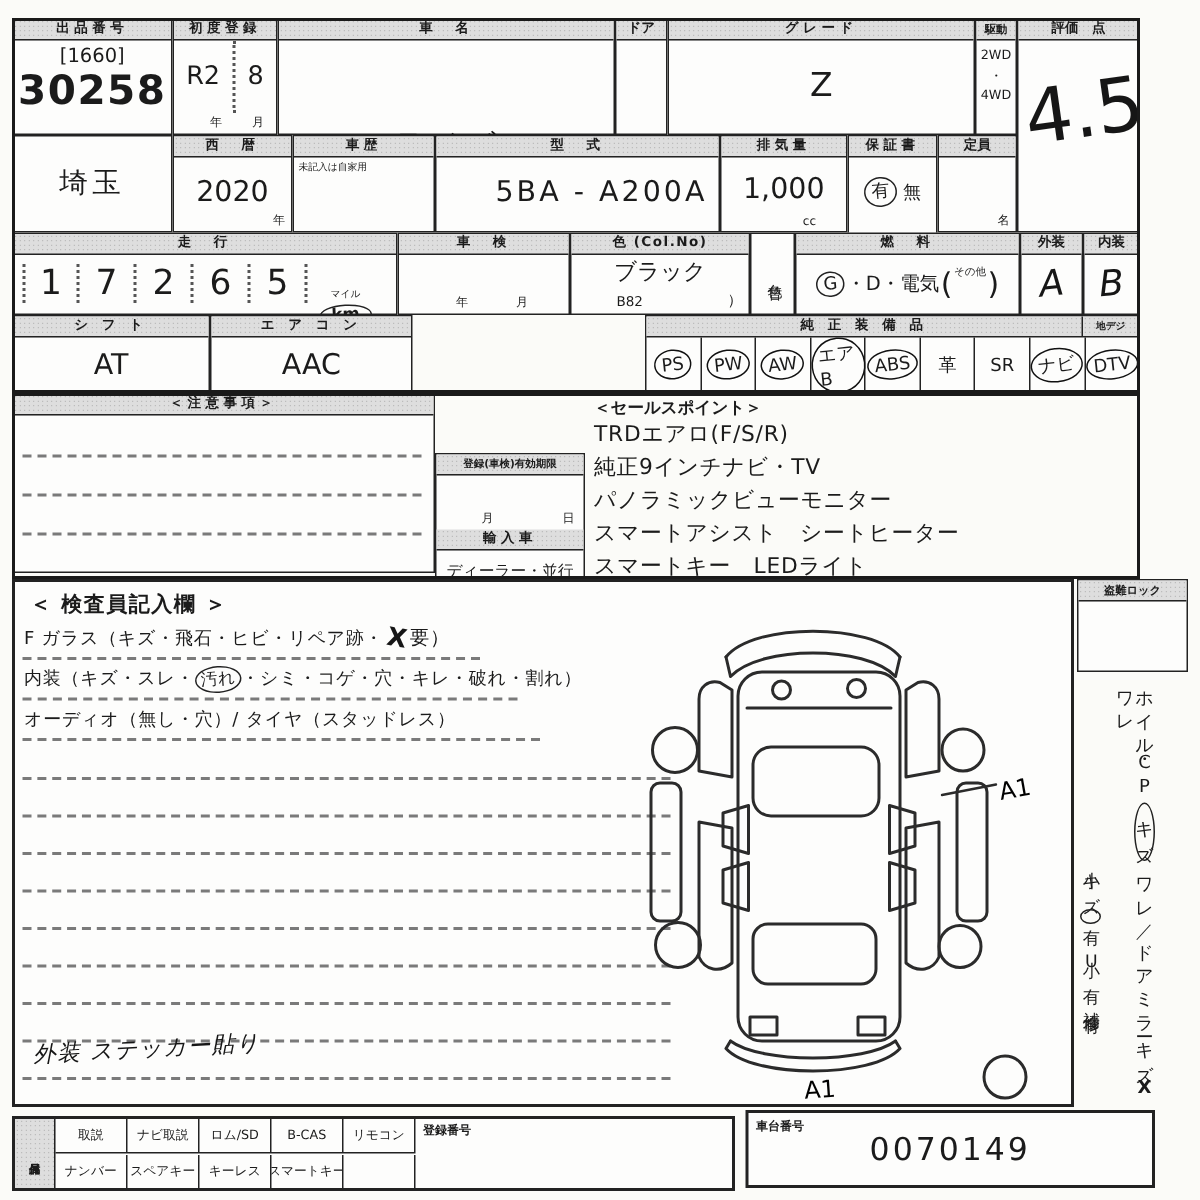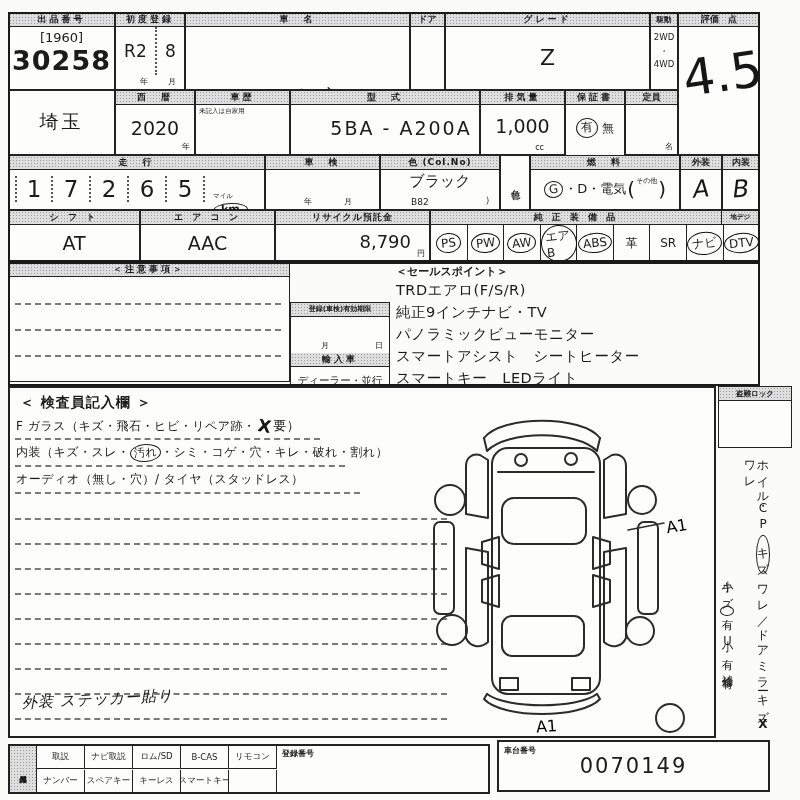--- a/index.html
+++ b/index.html
@@ -35,21 +35,21 @@
   .svgl{stroke:#2b2b2b;stroke-width:2;fill:none;stroke-linejoin:round;stroke-linecap:round;}
 </style>
 </head>
 <body>
 
 <div id="sheet">
 
   <div class="cell" style="left:8px;top:12px;width:107px;height:78px;">
     <div class="hdr">出品番号</div>
     <div class="bodyc" style="text-align:center;">
-      <div style="font-size:13px;margin-top:3px;">[1960]</div>
+      <div style="font-size:13px;margin-top:3px;">[1660]</div>
       <div style="font-size:27px;font-weight:600;letter-spacing:1px;">30258</div>
     </div>
   </div>
 
   <div class="cell" style="left:115px;top:12px;width:70px;height:78px;">
     <div class="hdr">初度登録</div>
     <div class="bodyc" style="height:48px;display:flex;">
       <div class="ctr" style="flex:1;font-size:17px;border-right:2px dotted #555;">R2</div>
       <div class="ctr" style="flex:0.7;font-size:17px;">8</div>
     </div>
@@ -127,21 +127,21 @@
   <div class="cell" style="left:8px;top:155px;width:257px;height:55px;">
     <div class="hdr">走　行</div>
     <div class="bodyc" style="display:flex;align-items:center;height:38px;padding-left:6px;">
       <div style="display:flex;height:100%;align-items:center;">
           <div class="digit">1</div>
           <div class="digit">7</div>
           <div class="digit">2</div>
           <div class="digit">6</div>
           <div class="digit">5</div>
         </div>
-      <div style="margin-left:8px;text-align:left;line-height:1;margin-top:32px;">
+      <div style="margin-left:8px;text-align:center;line-height:1;margin-top:32px;">
         <div style="font-size:6.5px;">マイル</div>
         <span class="kmoval">km</span>
       </div>
     </div>
   </div>
 
   <div class="cell" style="left:265px;top:155px;width:115px;height:55px;">
     <div class="hdr">車　検</div>
     <span class="unit" style="left:38px;bottom:2px;">年</span>
     <span class="unit" style="left:78px;bottom:2px;">月</span>
@@ -182,25 +182,20 @@
   <div class="cell" style="left:140px;top:210px;width:135px;height:52px;">
     <div class="hdr">エ ア コ ン</div>
     <div class="bodyc ctr" style="height:35px;font-size:19px;">AAC</div>
   </div>
 
   <div class="cell" style="left:8px;top:210px;width:132px;height:52px;">
     <div class="hdr">シ フ ト</div>
     <div class="bodyc ctr" style="height:35px;font-size:19px;">AT</div>
   </div>
 
-  <div class="cell" style="left:275px;top:210px;width:155px;height:52px;">
-    <div class="hdr tight" style="letter-spacing:1px;">リサイクル預託金</div>
-    <div class="bodyc" style="text-align:right;font-size:18px;padding:6px 18px 0 0;">8,790</div>
-    <span class="unit" style="right:4px;bottom:2px;">円</span>
-  </div>
 
   <div class="cell" style="left:430px;top:210px;width:330px;height:52px;">
     <div style="display:flex;height:13px;border-bottom:1.2px solid #222;">
       <div class="hdr" style="flex:1;border-bottom:none;height:13px;">純 正 装 備 品</div>
       <div class="hdr tight" style="width:38px;border-bottom:none;border-left:1.2px solid #222;font-size:6.5px;height:13px;">地デジ</div>
     </div>
     <div style="display:flex;height:36px;">
         <div class="eq-cell">
           <span class="eq-oval">PS</span>
         </div>

